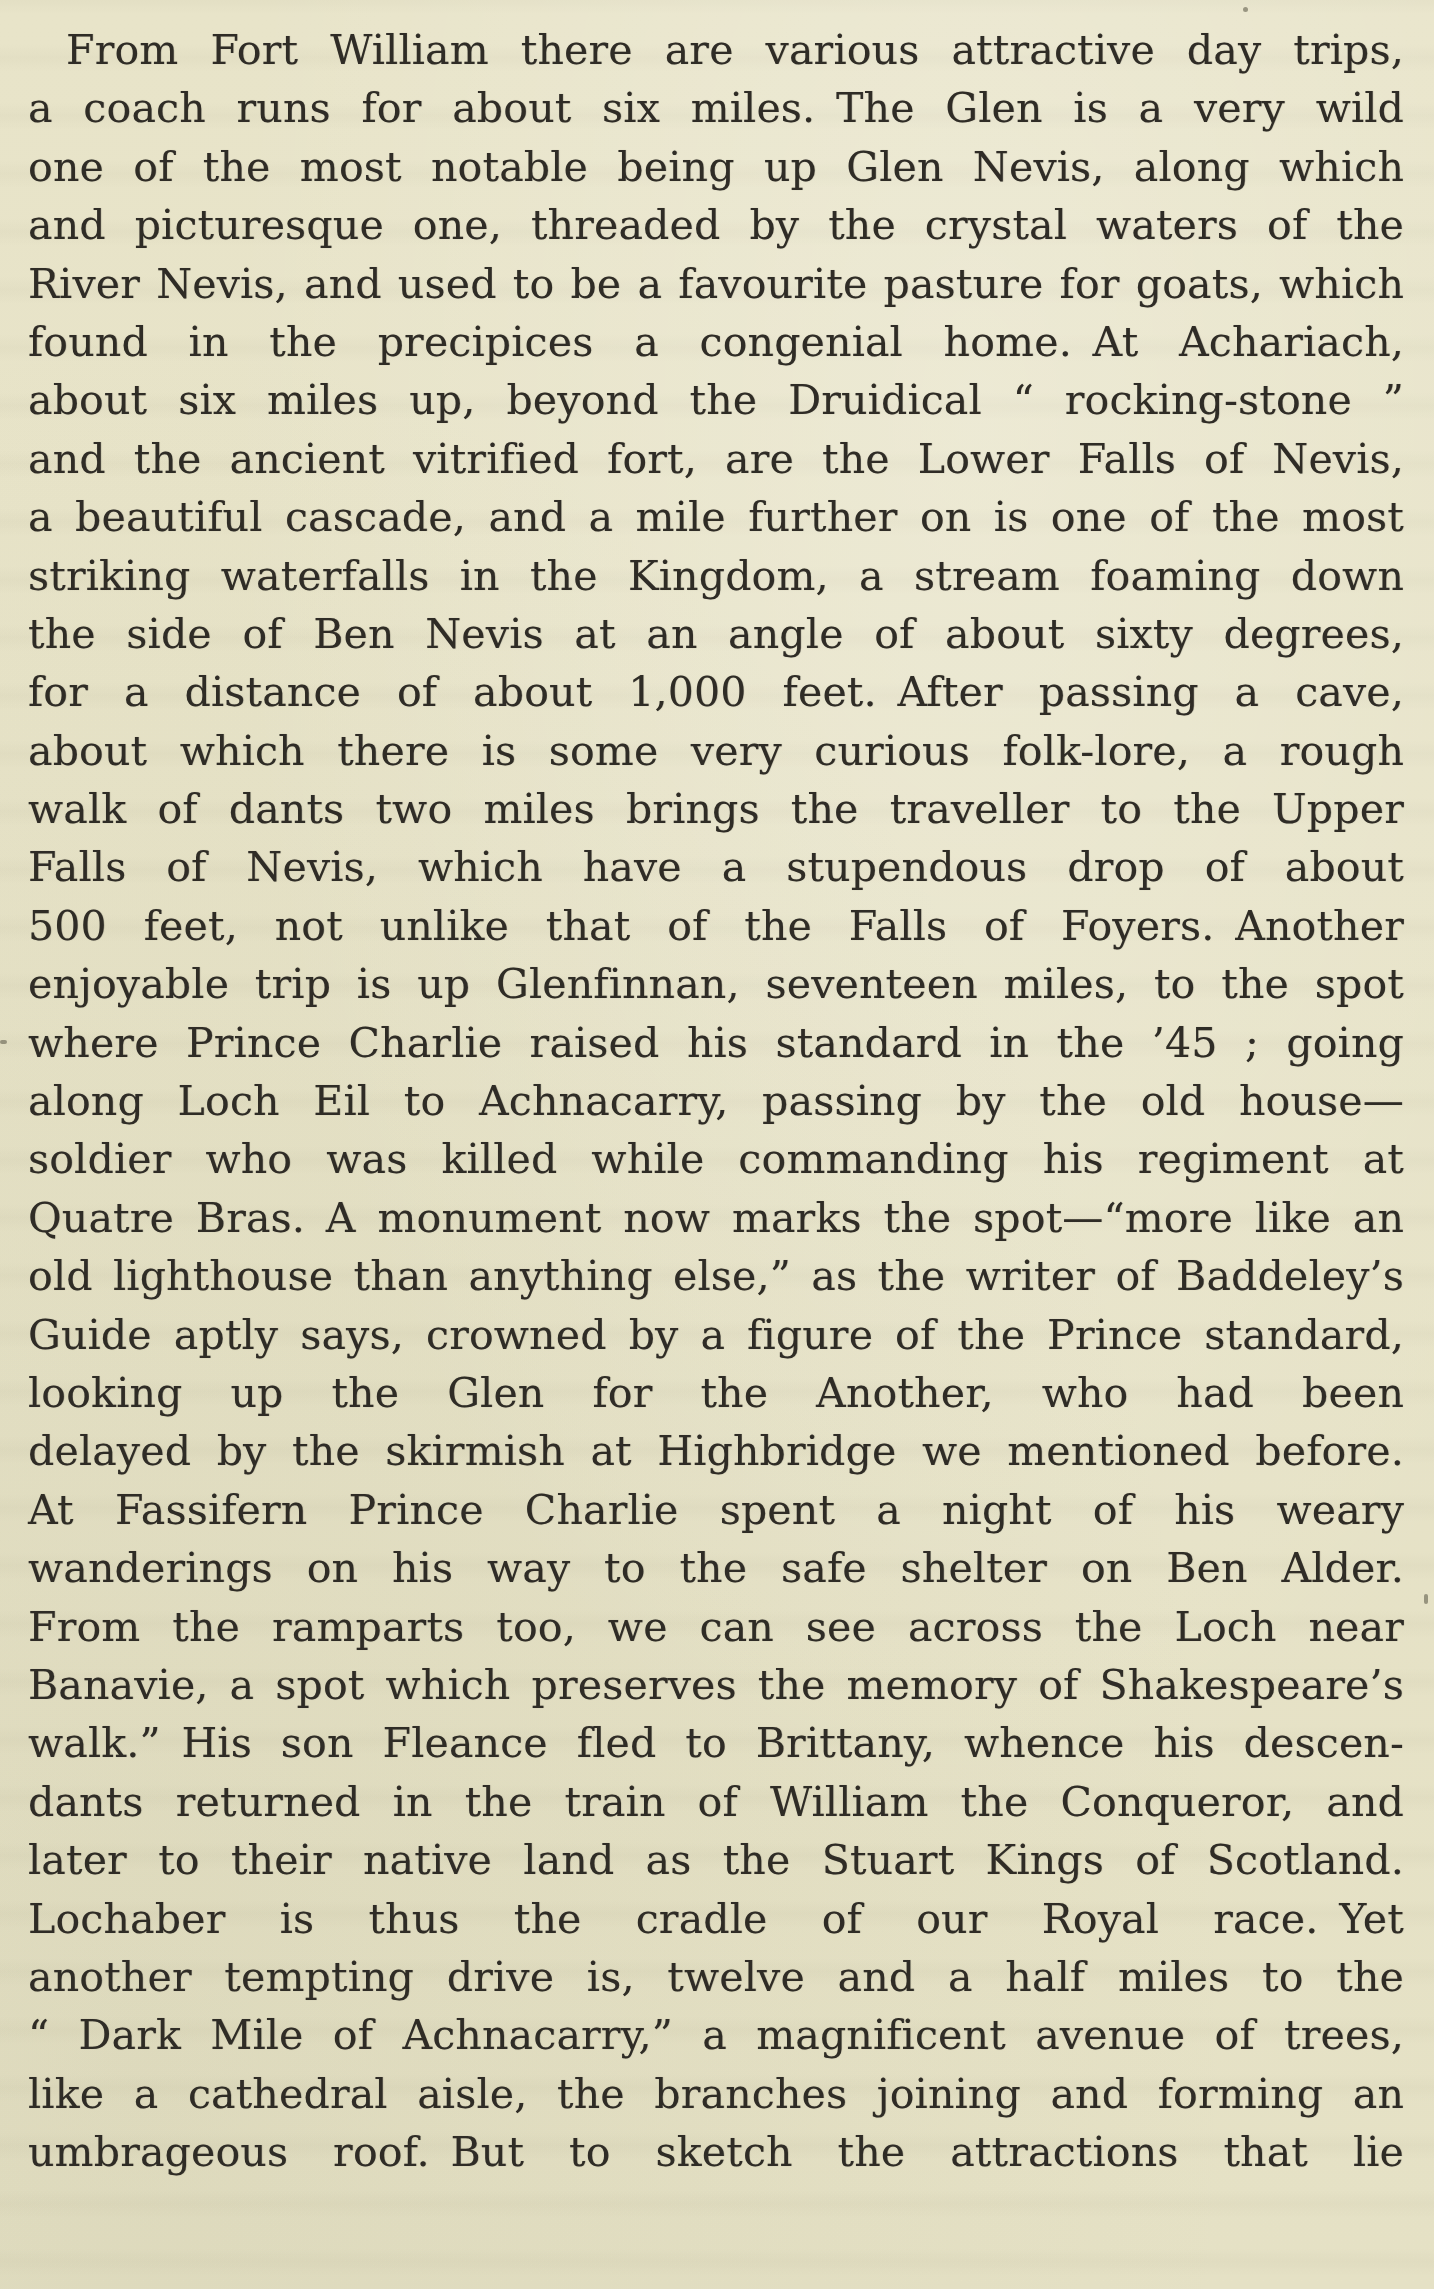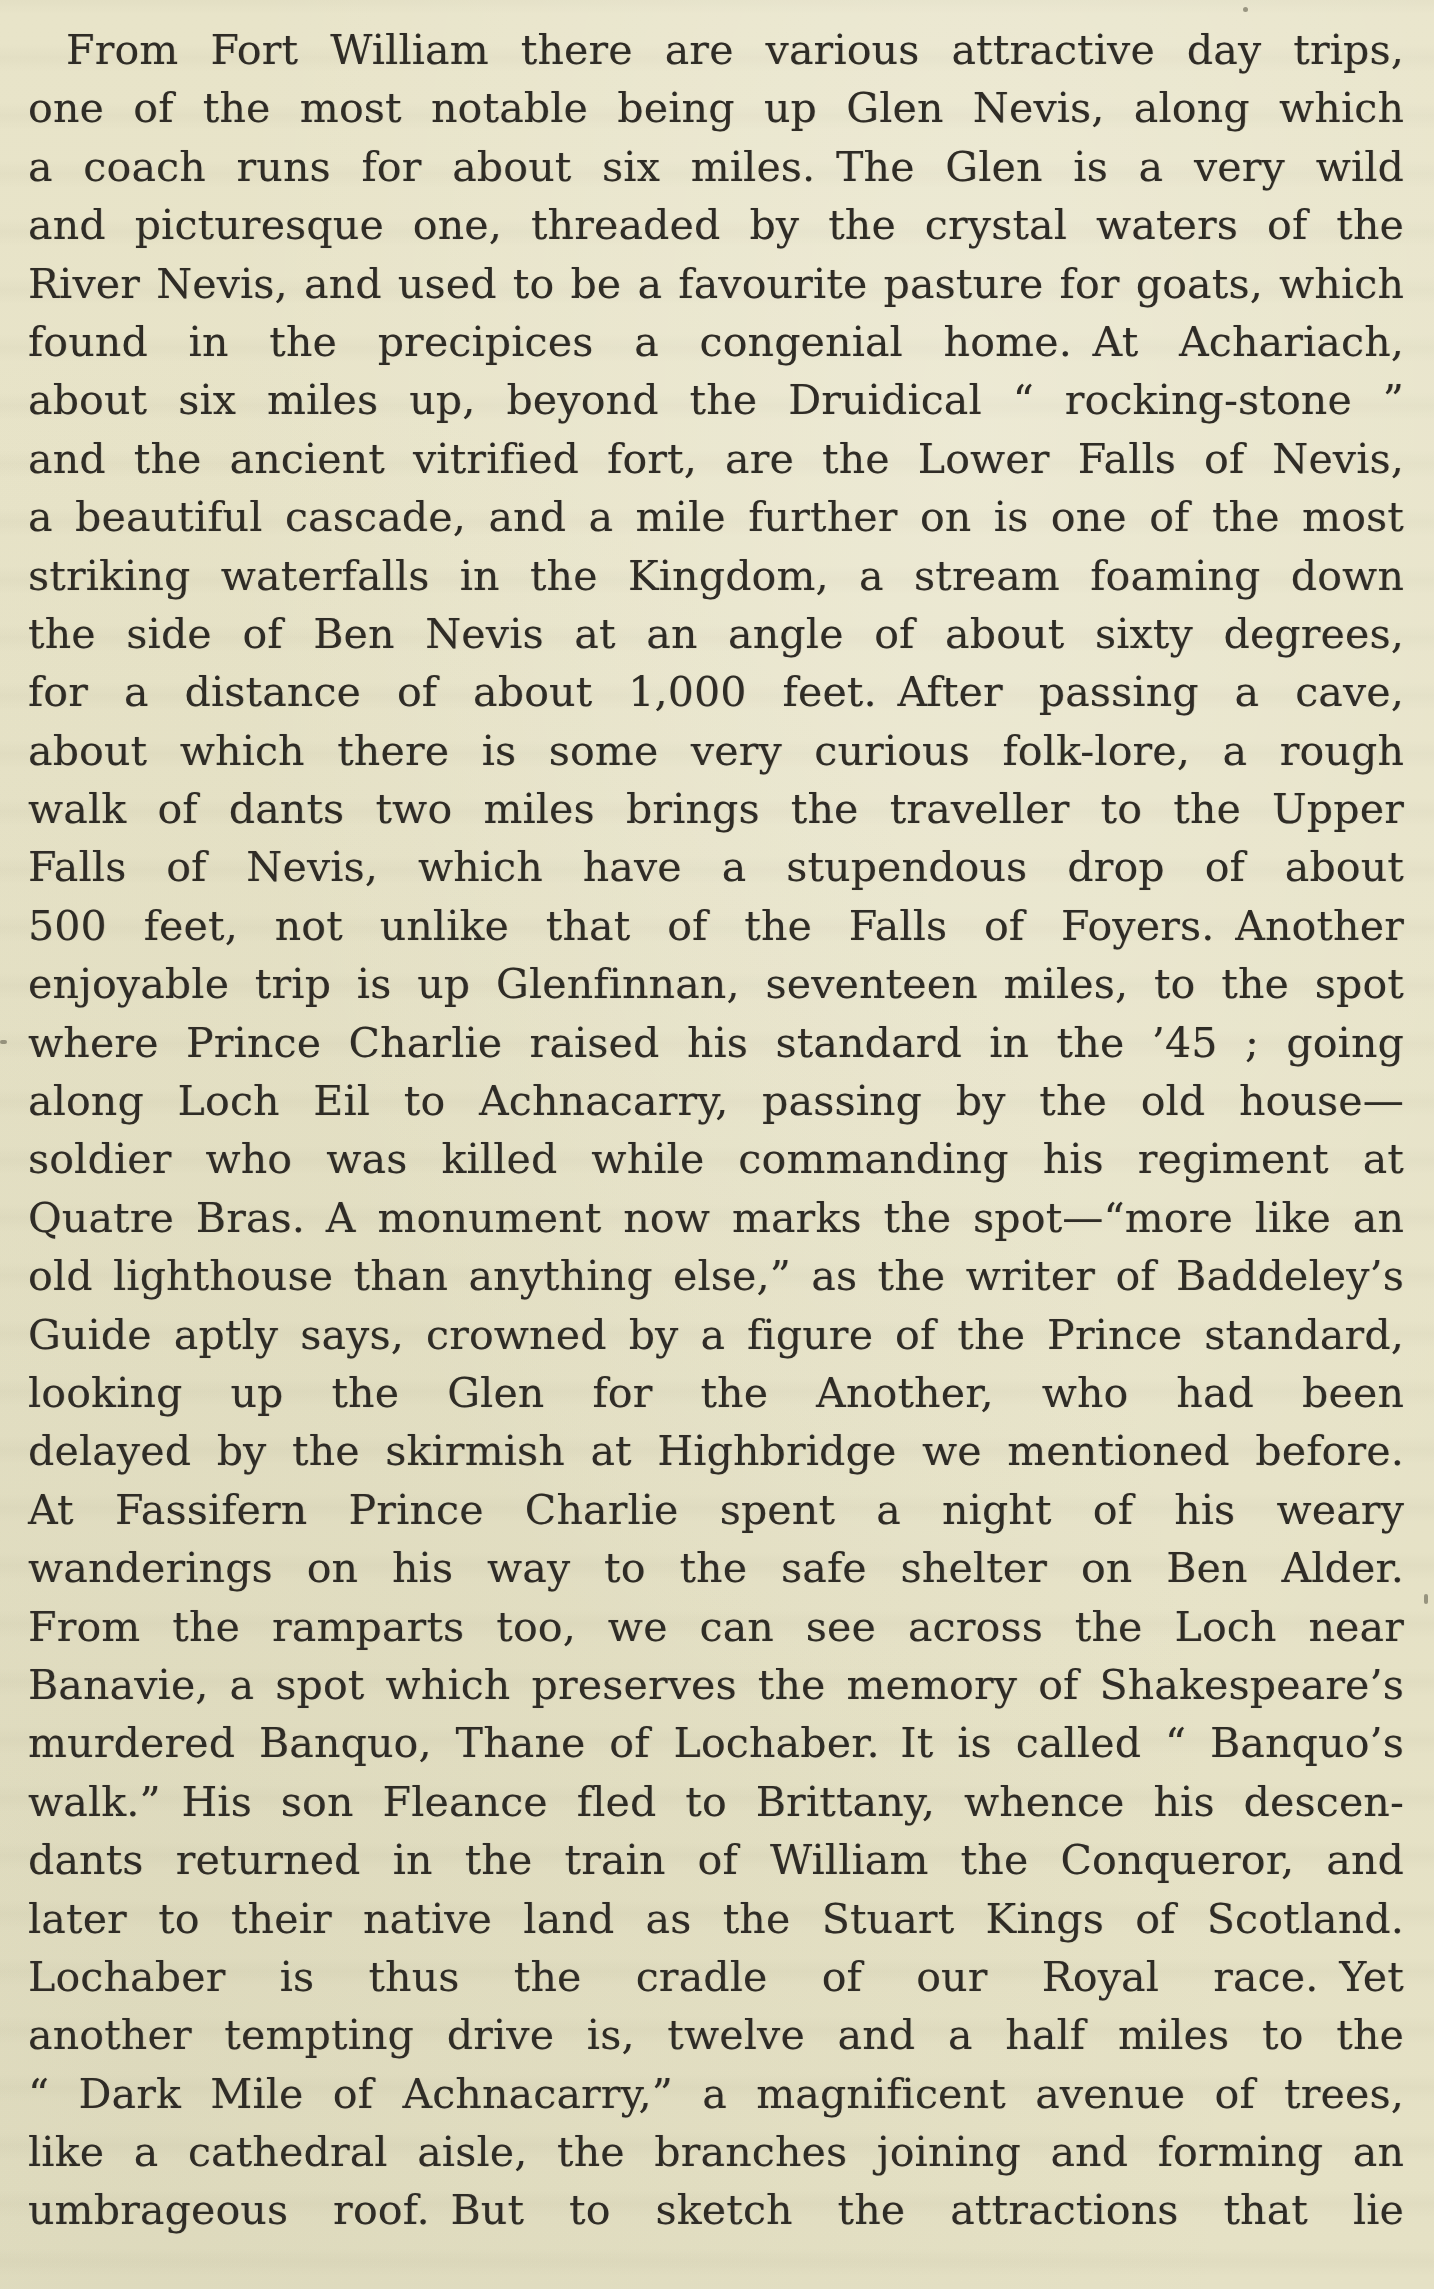--- a/index.html
+++ b/index.html
@@ -49,22 +49,22 @@
     opacity: 0.65;
   }
   .speck.bar { border-radius: 2px; }
 </style>
 </head>
 <body>
 
 <div class="page">
   <div class="text-block">
       <div class="line indent">From Fort William there are various attractive day trips,</div>
+      <div class="line">a coach runs for about six miles. The Glen is a very wild</div>
       <div class="line">one of the most notable being up Glen Nevis, along which</div>
-      <div class="line">a coach runs for about six miles. The Glen is a very wild</div>
       <div class="line">and picturesque one, threaded by the crystal waters of the</div>
       <div class="line">River Nevis, and used to be a favourite pasture for goats, which</div>
       <div class="line">found in the precipices a congenial home. At Achariach,</div>
       <div class="line">about six miles up, beyond the Druidical “ rocking-stone ”</div>
       <div class="line">and the ancient vitrified fort, are the Lower Falls of Nevis,</div>
       <div class="line">a beautiful cascade, and a mile further on is one of the most</div>
       <div class="line">striking waterfalls in the Kingdom, a stream foaming down</div>
       <div class="line">the side of Ben Nevis at an angle of about sixty degrees,</div>
       <div class="line">for a distance of about 1,000 feet. After passing a cave,</div>
       <div class="line">about which there is some very curious folk-lore, a rough</div>
@@ -77,21 +77,20 @@
       <div class="line">soldier who was killed while commanding his regiment at</div>
       <div class="line">Quatre Bras. A monument now marks the spot—“more like an</div>
       <div class="line">old lighthouse than anything else,” as the writer of Baddeley’s</div>
       <div class="line">Guide aptly says, crowned by a figure of the Prince standard,</div>
       <div class="line">looking up the Glen for the Another, who had been</div>
       <div class="line">delayed by the skirmish at Highbridge we mentioned before.</div>
       <div class="line">At Fassifern Prince Charlie spent a night of his weary</div>
       <div class="line">wanderings on his way to the safe shelter on Ben Alder.</div>
       <div class="line">From the ramparts too, we can see across the Loch near</div>
       <div class="line">Banavie, a spot which preserves the memory of Shakespeare’s</div>
-      <div class="line">murdered Banquo, Thane of Lochaber. It is called “ Banquo’s</div>
       <div class="line">walk.” His son Fleance fled to Brittany, whence his descen-</div>
       <div class="line">dants returned in the train of William the Conqueror, and</div>
       <div class="line">later to their native land as the Stuart Kings of Scotland.</div>
       <div class="line">Lochaber is thus the cradle of our Royal race. Yet</div>
       <div class="line">another tempting drive is, twelve and a half miles to the</div>
       <div class="line">“ Dark Mile of Achnacarry,” a magnificent avenue of trees,</div>
       <div class="line">like a cathedral aisle, the branches joining and forming an</div>
       <div class="line">umbrageous roof. But to sketch the attractions that lie</div>
     </div>
 

